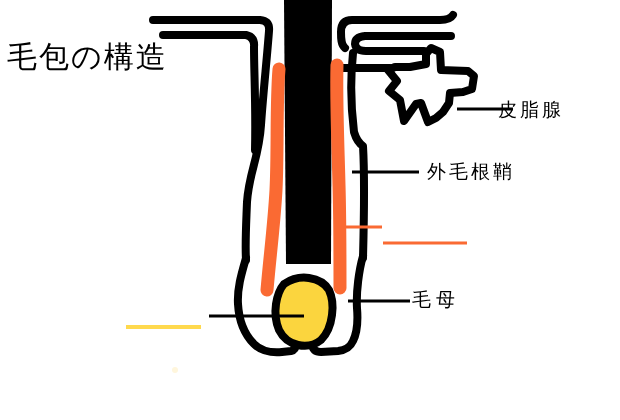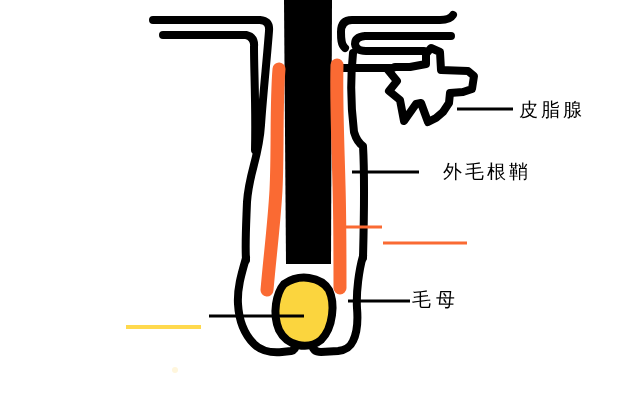--- a/index.html
+++ b/index.html
@@ -21,22 +21,22 @@
     color:var(--ink,#000);
   }
   .title{
     position:absolute;
     left:7px;top:42px;
     font-size:30px;
     letter-spacing:2px;
     line-height:1;
     color:var(--ink,#000);
   }
-  .lbl-sebaceous{left:519px;top:100px;}
-  .lbl-outer{left:427px;top:162px;margin-left:16px;}
+  .lbl-sebaceous{left:498px;top:100px;}
+  .lbl-outer{left:427px;top:162px;}
   .lbl-inner{left:384px;top:221px;letter-spacing:2px;}
   .lbl-matrix{left:412px;top:290px;letter-spacing:5px;}
   .lbl-papilla{left:128px;top:305px;letter-spacing:4px;}
 
   .ink{stroke:var(--ink,#000);}
   .orange{stroke:var(--inner-sheath-orange,#fa6a33);}
   .thick{stroke-width:8;fill:none;stroke-linecap:round;stroke-linejoin:round;}
   .thin{stroke-width:3;fill:none;stroke-linecap:butt;}
   .whitefill{fill:#fff;}
 </style>
@@ -77,17 +77,18 @@
     <path class="ink thin" d="M457,109 H513"></path>
     <path class="ink thin" d="M352,172 H419"></path>
     <path class="orange thin" d="M346,227 H382"></path>
     <path class="ink thin" d="M348,301 H410"></path>
     <path class="ink thin" d="M209,316 H304"></path>
 
     <path class="orange" fill="none" stroke-width="3" d="M383,243 H467"></path>
     <path fill="none" stroke="var(--underline-yellow,#FFD94D)" stroke-width="4" d="M126,327 H201"></path>
   </svg>
 
+  <div class="title">毛包の構造</div>
 
   <div class="lbl lbl-sebaceous">皮脂腺</div>
   <div class="lbl lbl-outer">外毛根鞘</div>
   <div class="lbl lbl-matrix">毛母</div>
 </div>
 
 </body></html>

